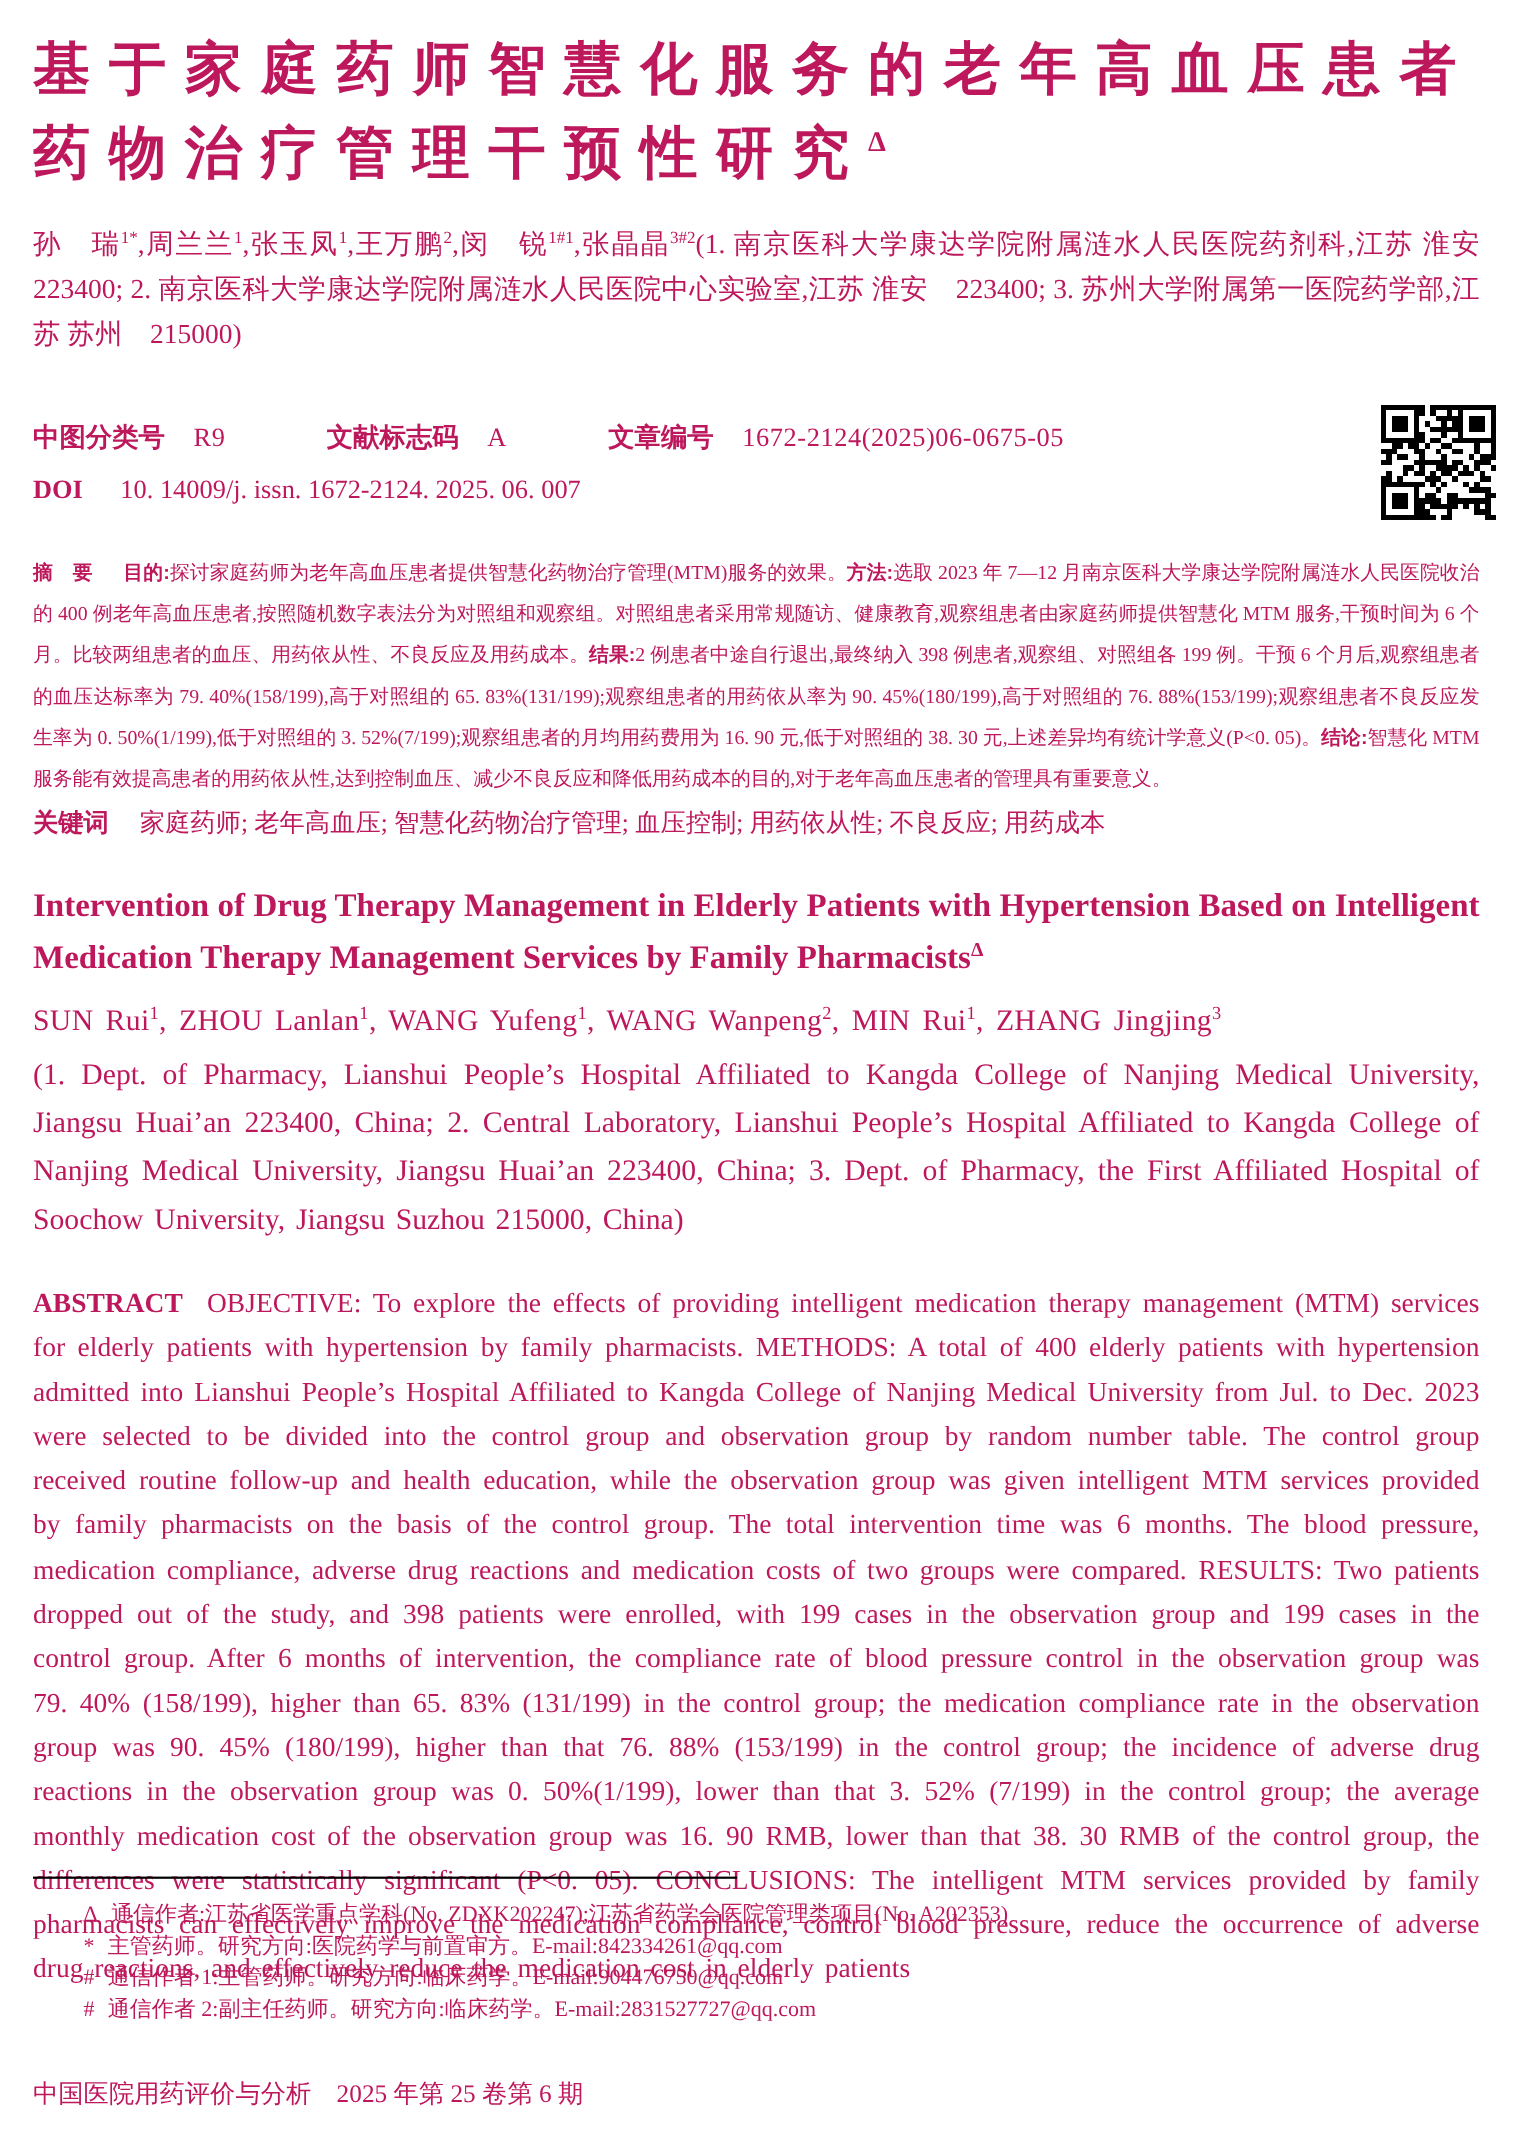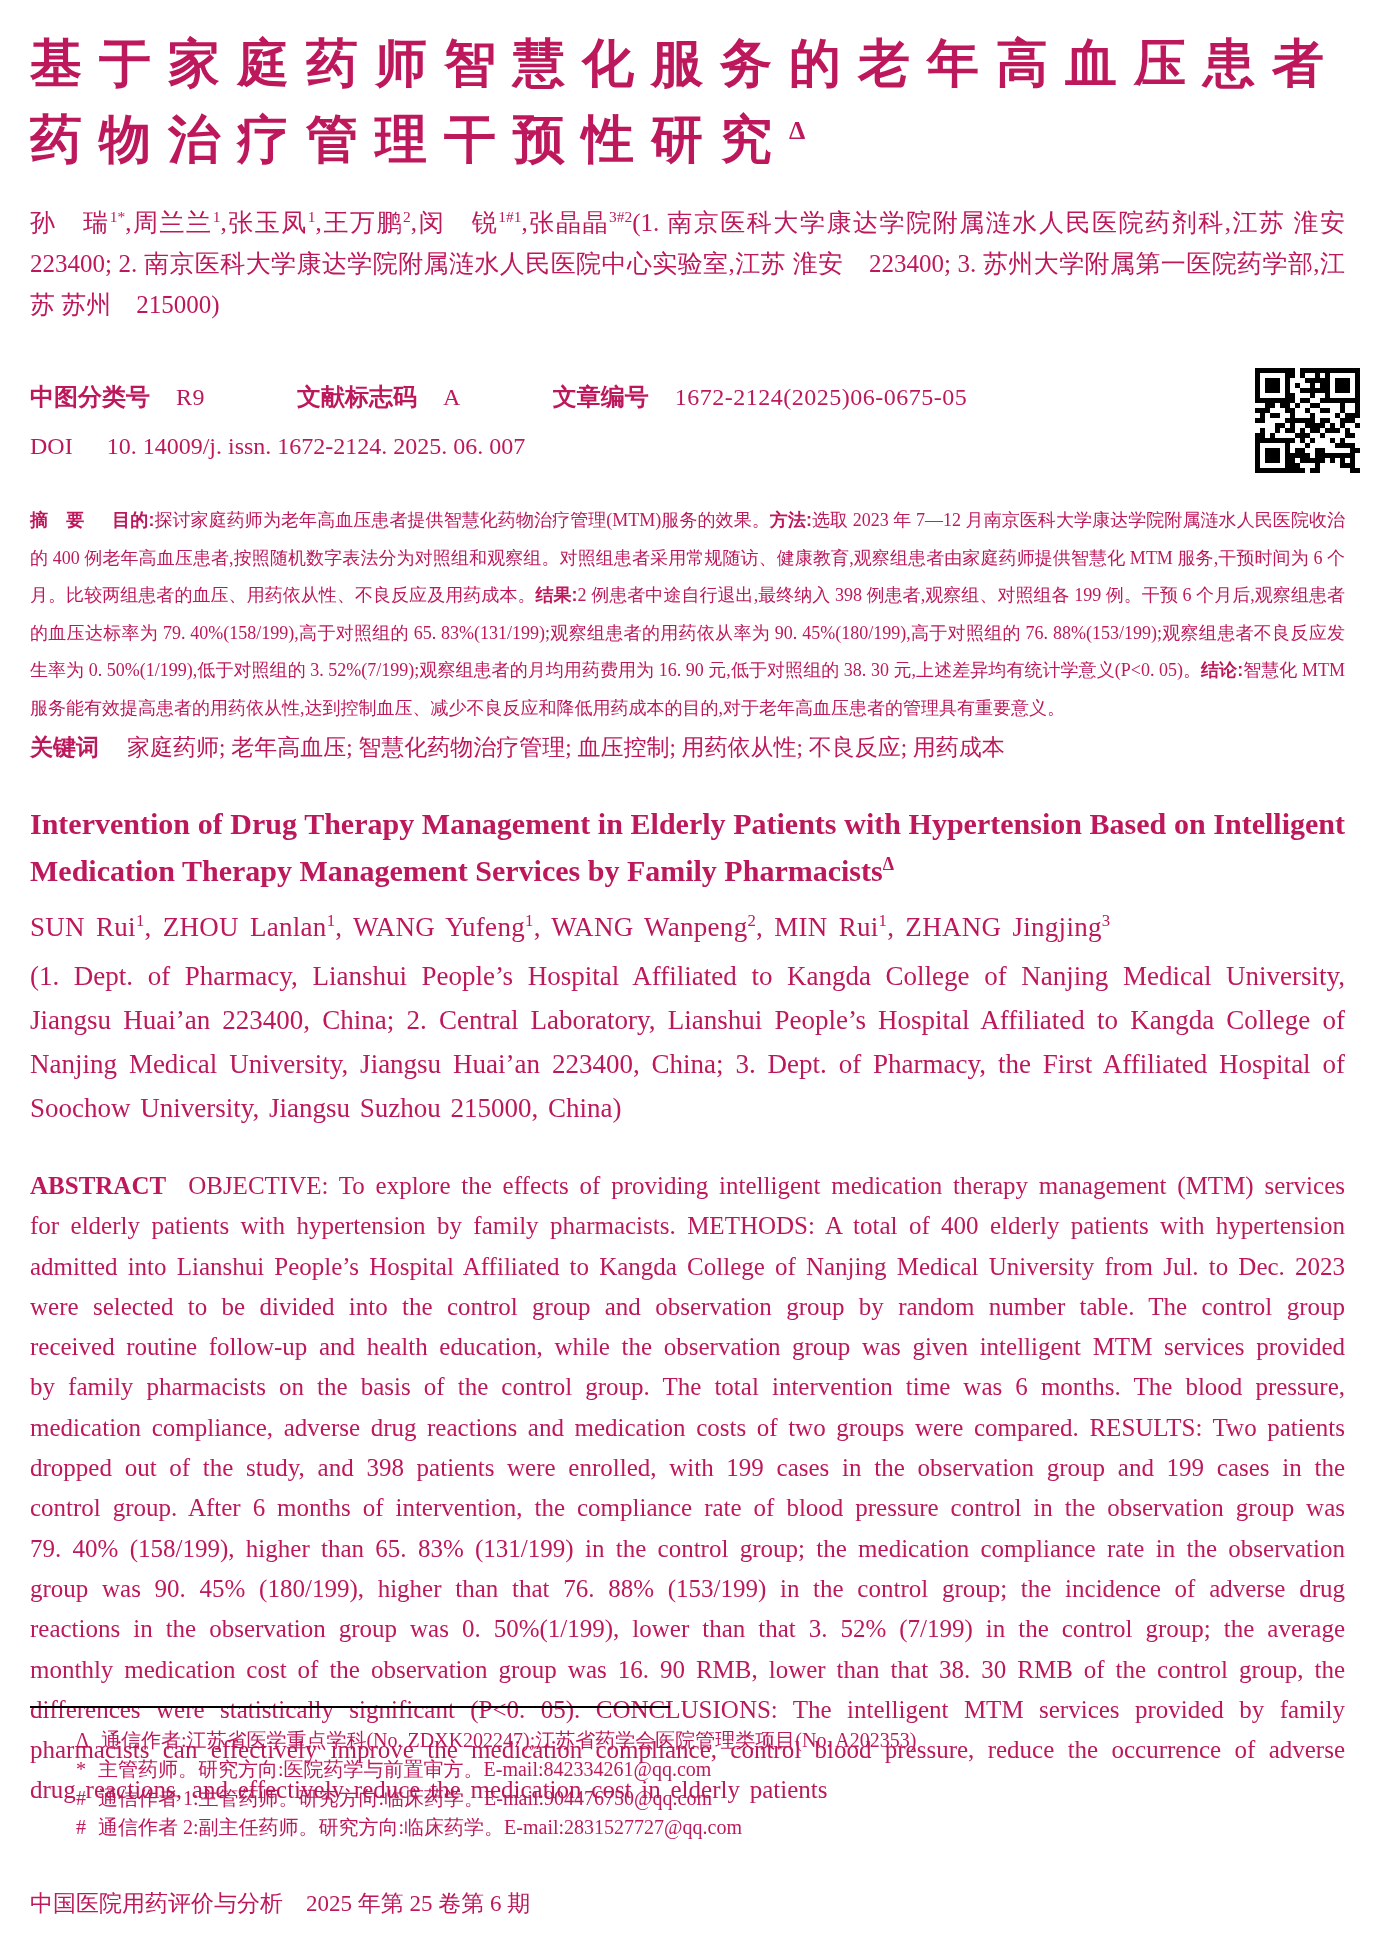--- a/index.html
+++ b/index.html
@@ -26,21 +26,21 @@
   .authors-cn{
     margin:6px 0 0 0;
     font-size:25px;line-height:41px;
     text-align:justify;
   }
 
   .meta-row{margin:56px 0 0 0;font-size:24px;}
   .meta-row .lbl{margin-right:26px;}
   .meta-row .val{margin-right:92px;letter-spacing:0.5px;}
   .doi-row{margin:20px 0 0 0;font-size:24px;}
-  .doi-row .lbl{margin-right:34px;}
+  .doi-row .lbl{margin-right:34px;font-weight:bold;}
 
   .abstract-cn{
     margin:42px 0 0 0;
     font-size:18px;line-height:37.5px;
     text-align:justify;
   }
   .abstract-cn .ab-label{margin-right:28px;}
   .keywords-cn{
     margin:2px 0 0 0;
     font-size:23px;line-height:37px;

